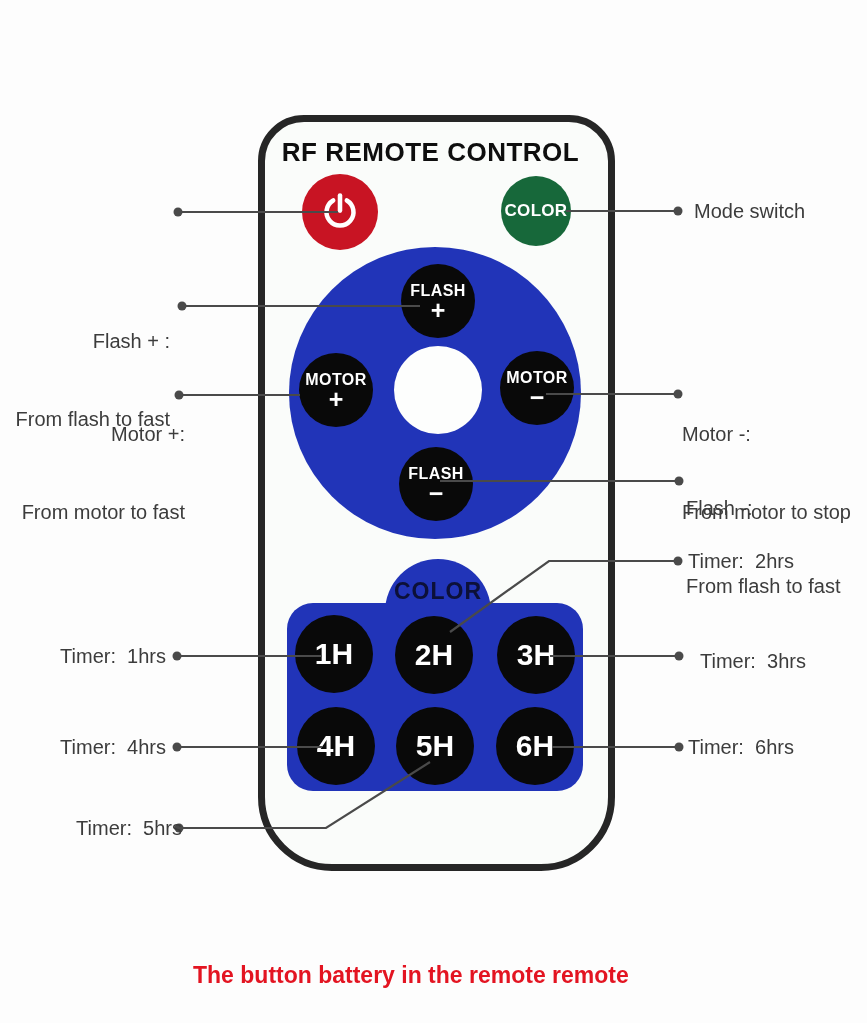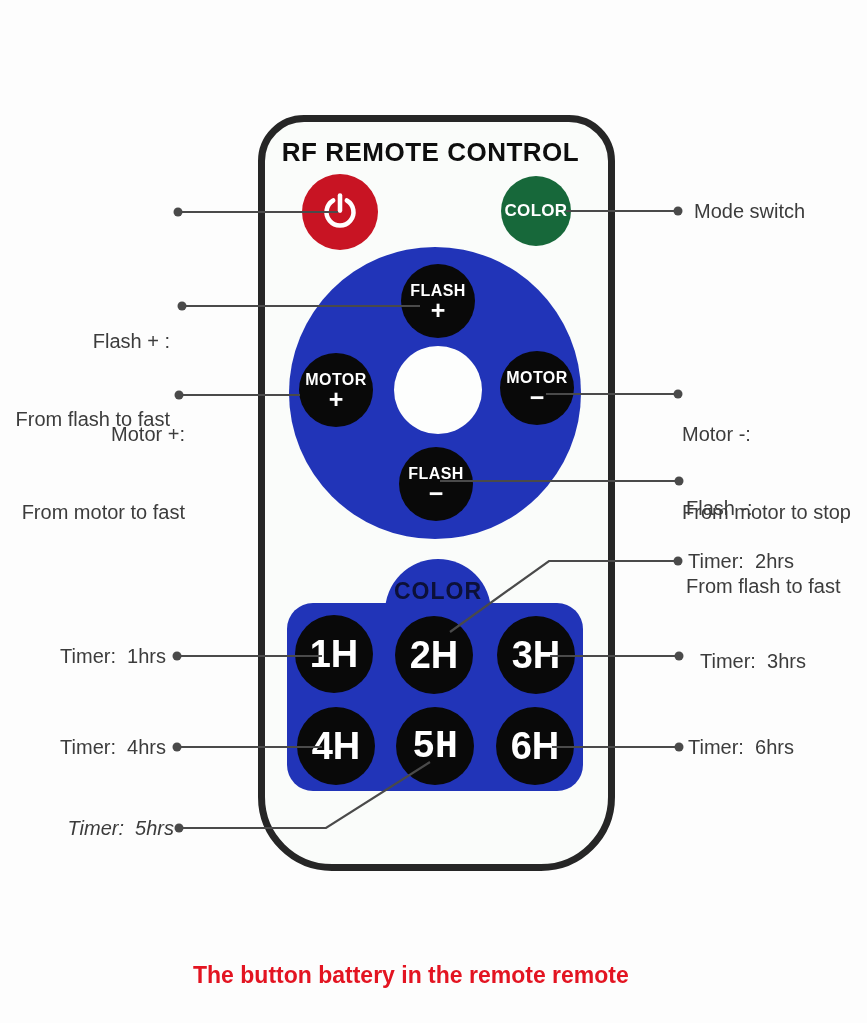--- a/index.html
+++ b/index.html
@@ -106,26 +106,26 @@
   }
   .timer-title {
     position: absolute;
     left: 385px; top: 578px;
     width: 106px;
     text-align: center;
     font-size: 23px; font-weight: bold; letter-spacing: 1px;
     color: var(--timer-text, #0c1038);
     z-index: 3;
   }
-  .key.timer { width: 78px; height: 78px; font-size: 38px; font-weight: bold; }
+  .key.timer { width: 78px; height: 78px; font-size: 30px; font-weight: bold; }
   .key-1h { left: 295px; top: 615px; }
   .key-2h { left: 395px; top: 616px; }
   .key-3h { left: 497px; top: 616px; }
   .key-4h { left: 297px; top: 707px; }
-  .key-5h { left: 396px; top: 707px; font-family: Liberation Mono, monospace; }
+  .key-5h { left: 396px; top: 707px; }
   .key-6h { left: 496px; top: 707px; }
   
   .callout-svg {
     position: absolute;
     left: 0; top: 0;
     width: 867px; height: 1023px;
     z-index: 5;
     pointer-events: none;
   }
   .callout-svg line, .callout-svg polyline {
@@ -148,21 +148,21 @@
   .lbl-mode        { left: 694px; top: 198px; }
   .lbl-flash-plus  { left: 0;   top: 276px; width: 170px; }
   .lbl-motor-plus  { left: 0;   top: 369px; width: 185px; }
   .lbl-motor-minus { left: 682px; top: 369px; }
   .lbl-flash-minus { left: 686px; top: 443px; }
   .lbl-timer2      { left: 688px; top: 548px; }
   .lbl-timer1      { left: 0;   top: 643px; width: 166px; }
   .lbl-timer3      { left: 688px; top: 648px; margin-left: 12px; }
   .lbl-timer4      { left: 0;   top: 734px; width: 166px; }
   .lbl-timer6      { left: 688px; top: 734px; }
-  .lbl-timer5      { left: 8px;   top: 815px; width: 166px; font-style: italic; }
+  .lbl-timer5      { left: 16px;   top: 815px; width: 166px; }
   .callout span { display: block; }
   
   .footer-note {
     position: absolute;
     left: 193px; top: 892px;
     width: 640px;
     font-size: 23px;
     font-weight: bold;
     line-height: 33.5px;
     color: var(--note-red, #e31421);

